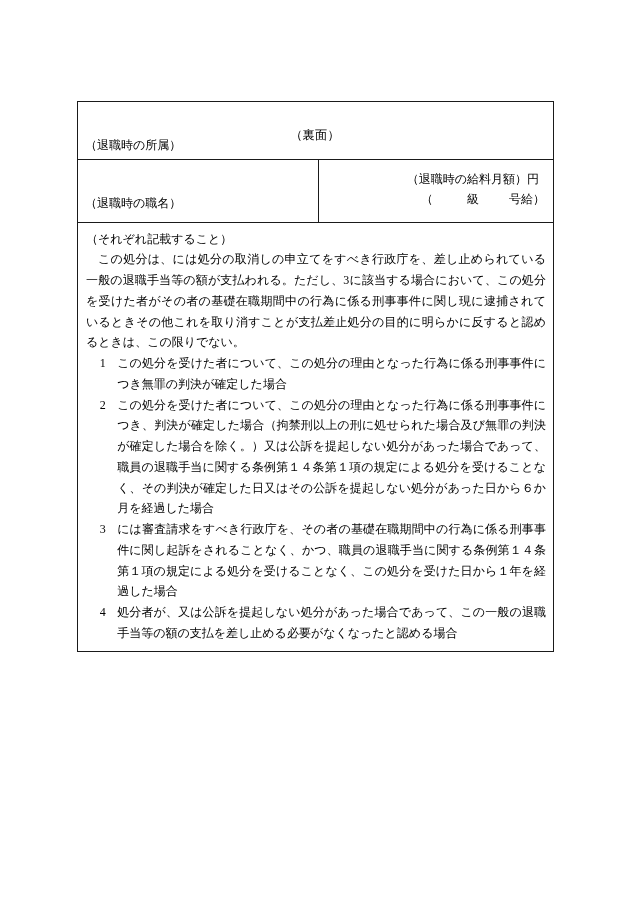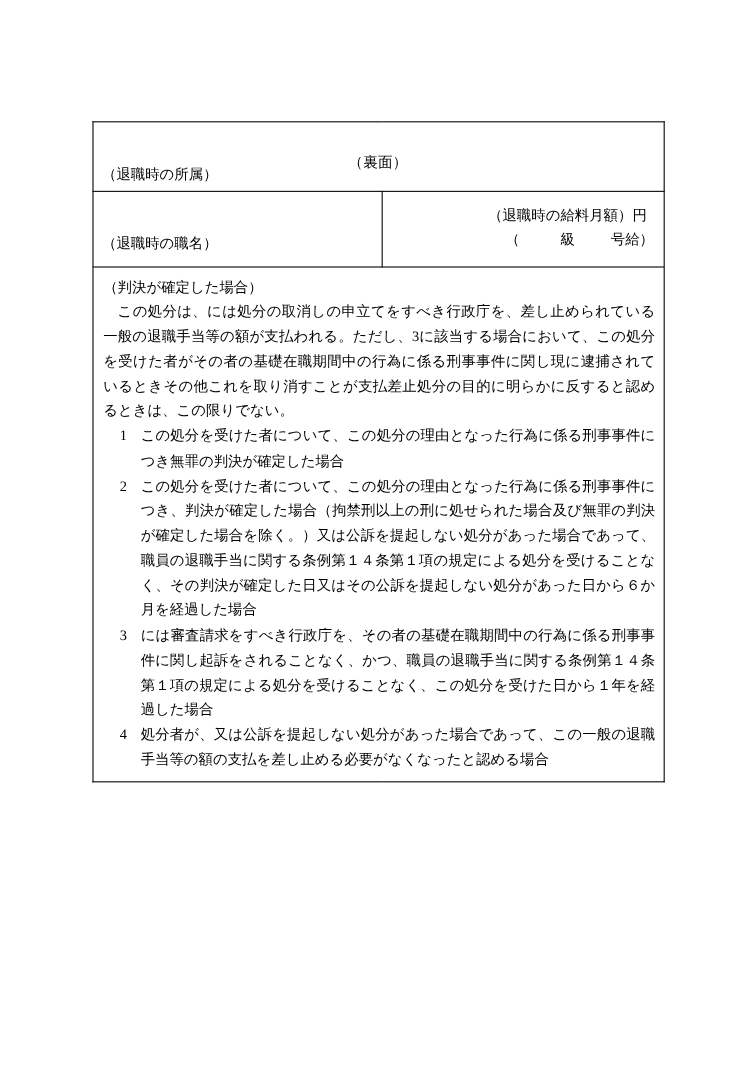--- a/index.html
+++ b/index.html
@@ -174,21 +174,21 @@
               <span class="sp-paren">（</span>
               <span class="sp-kyu">級</span>
               <span>号給）</span>
             </div>
           </div>
         </td>
       </tr>
       <tr>
         <td colspan="2">
           <div class="body-cell">
-            <div class="subhead">（判決が確定した場合）</div>
+            <div class="subhead">（それぞれ記載すること）</div>
             <p class="lead">この処分は、には処分の取消しの申立てをすべき行政庁を、差し止められている一般の退職手当等の額が支払われる。ただし、3に該当する場合において、この処分を受けた者がその者の基礎在職期間中の行為に係る刑事事件に関し現に逮捕されているときその他これを取り消すことが支払差止処分の目的に明らかに反すると認めるときは、この限りでない。</p>
             <ol class="clauses">
               <li>
                 <span class="num">1</span>
                 <span>この処分を受けた者について、この処分の理由となった行為に係る刑事事件につき無罪の判決が確定した場合</span>
               </li>
               <li>
                 <span class="num">2</span>
                 <span>この処分を受けた者について、この処分の理由となった行為に係る刑事事件につき、判決が確定した場合（拘禁刑以上の刑に処せられた場合及び無罪の判決が確定した場合を除く。）又は公訴を提起しない処分があった場合であって、職員の退職手当に関する条例第１４条第１項の規定による処分を受けることなく、その判決が確定した日又はその公訴を提起しない処分があった日から６か月を経過した場合</span>
               </li>

